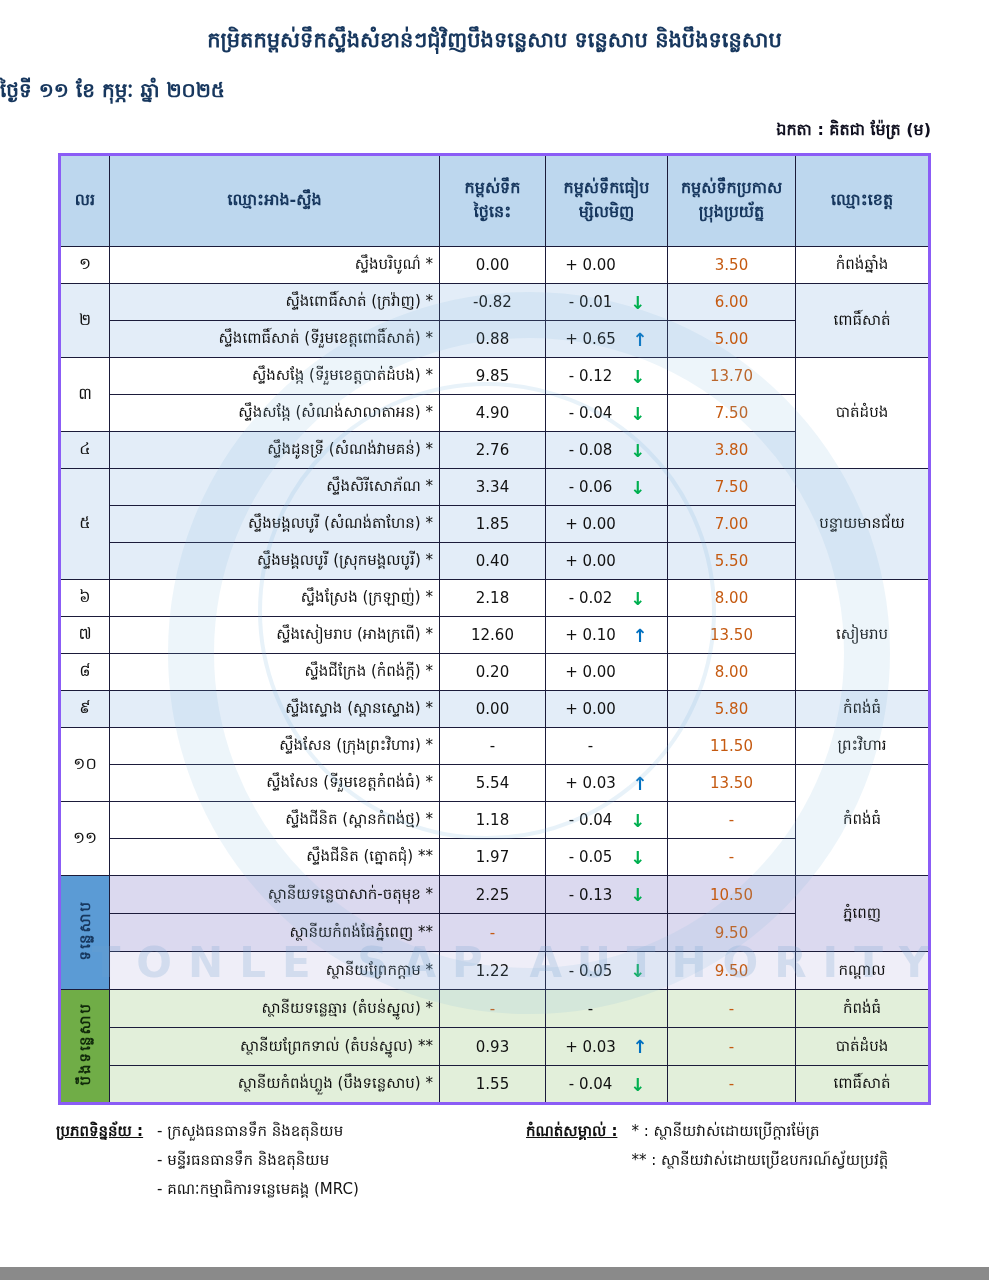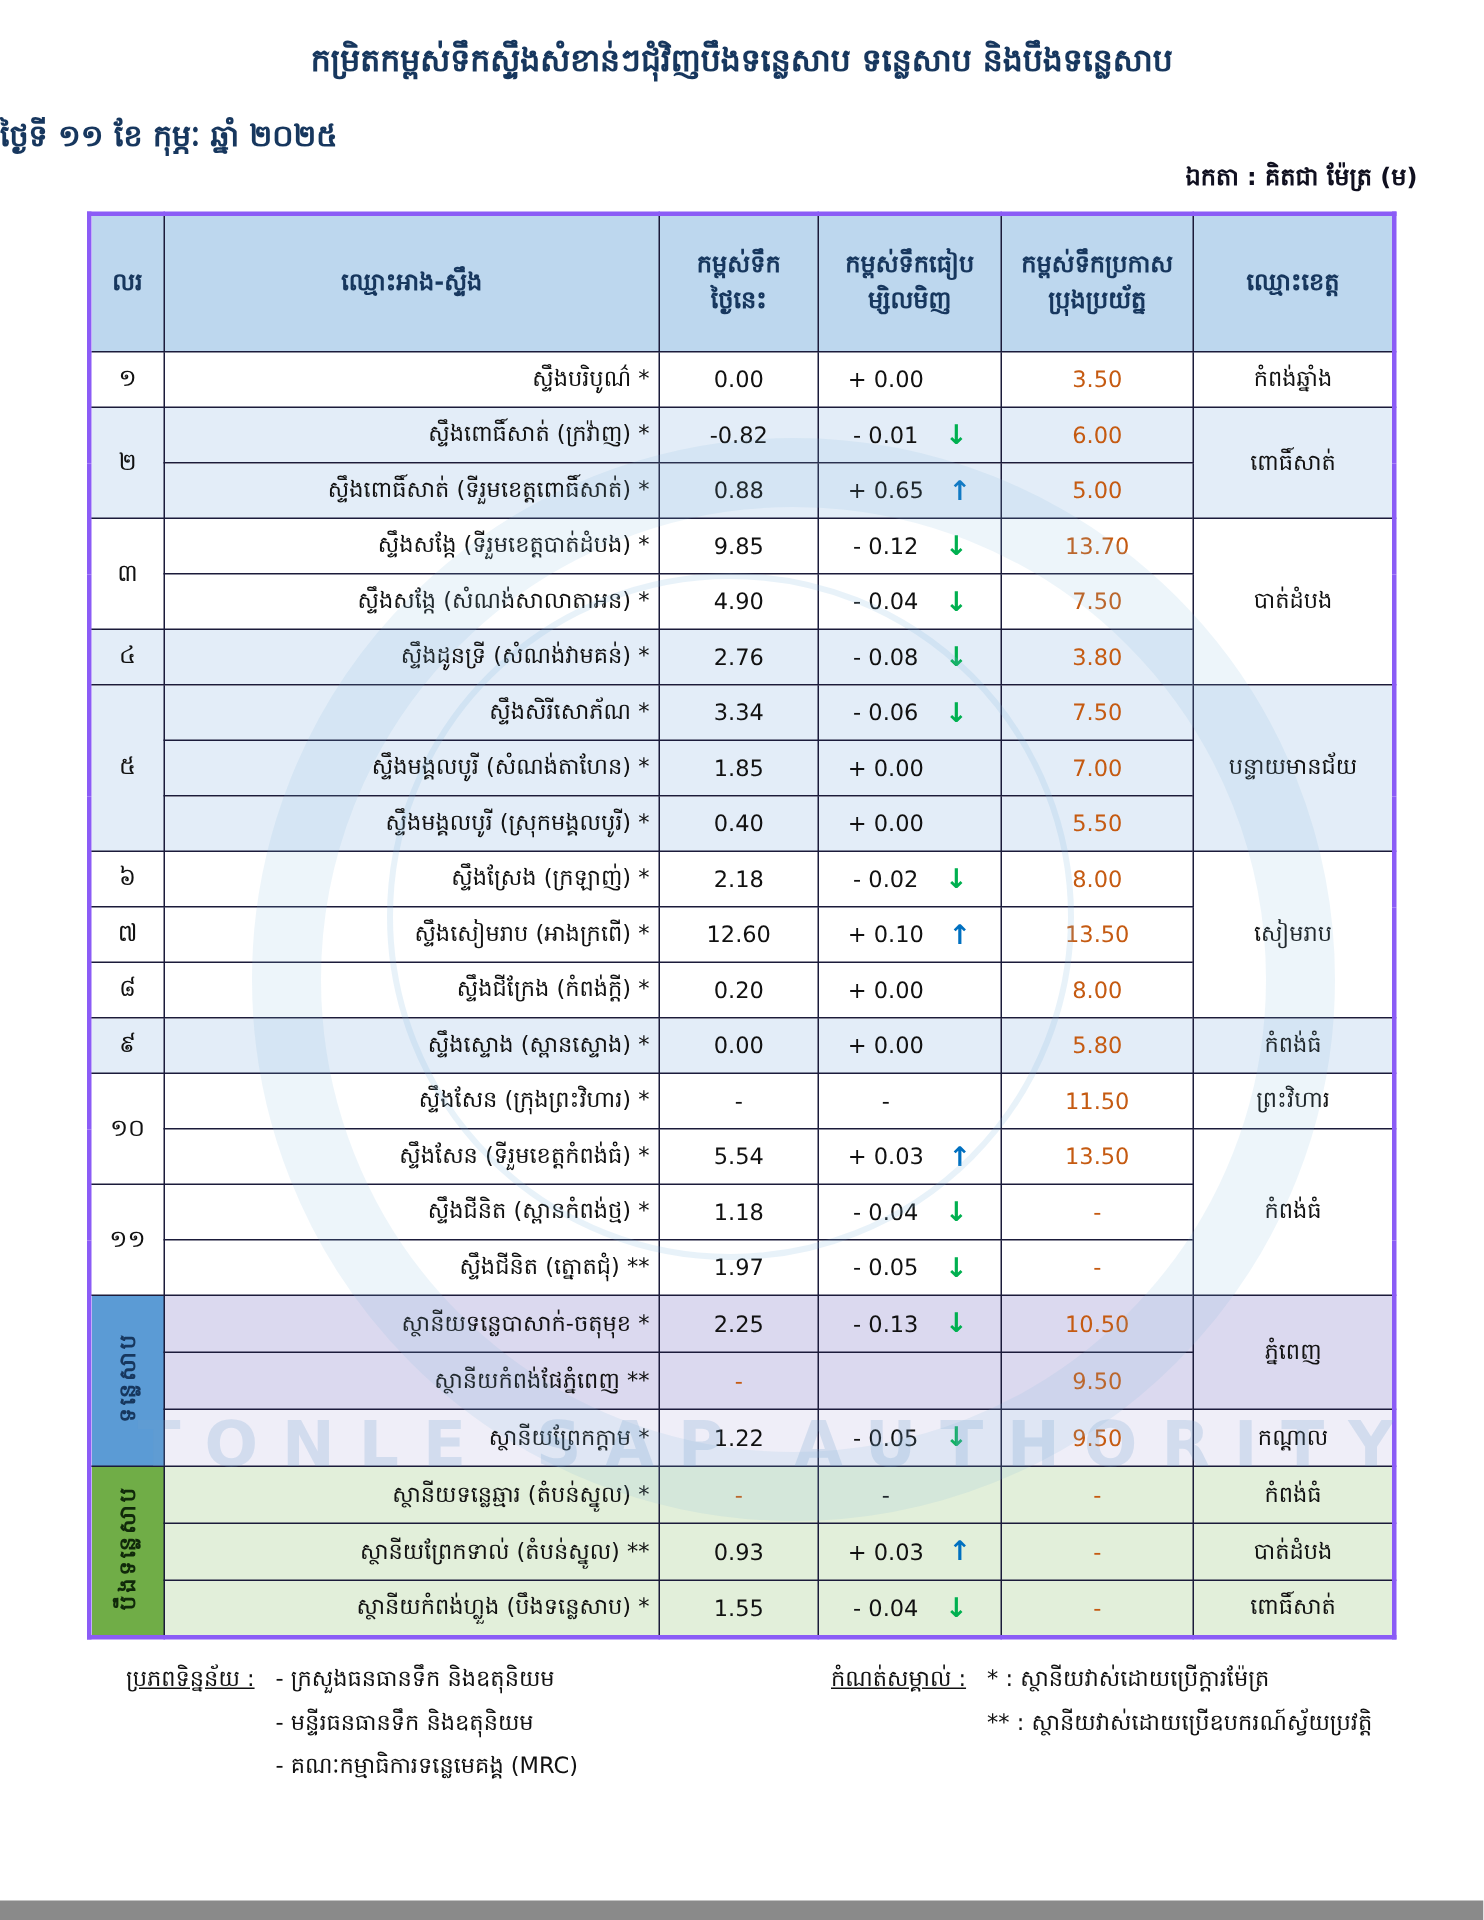--- a/index.html
+++ b/index.html
@@ -19,22 +19,22 @@
     color: #17375E;
   }
   .title2 {
     margin-top: 20px;
     text-align: left;
     font-size: 20px;
     font-weight: bold;
     color: #17375E;
   }
   .unit-note {
-    margin-top: 0;
-    padding-right: 44px;
+    margin-top: 12px;
+    padding-right: 58px;
     text-align: right;
     font-size: 16px;
     font-weight: bold;
     color: #101020;
   }
   table.levels {
     border-collapse: collapse;
     table-layout: fixed;
     width: 872px;
     margin: 10px auto 0 auto;
@@ -121,21 +121,21 @@
   .footer {
     display: flex;
     margin: 16px 56px 0 56px;
     gap: 34px;
     font-size: 15px;
     position: relative;
     z-index: 1;
   }
   .fblock { display: flex; gap: 14px; }
   .fblock.src { width: 436px; }
-  .flabel { font-weight: normal; text-decoration: underline; white-space: nowrap; margin-left: 28px; }
+  .flabel { font-weight: bold; text-decoration: underline; white-space: nowrap; }
   .fitems div { margin-bottom: 7px; white-space: nowrap; }
   .photo-edge {
     position: absolute;
     left: 0; right: 0; bottom: 0;
     height: 13px;
     background: #8a8a8a;
   }
 </style>
 </head>
 <body>

